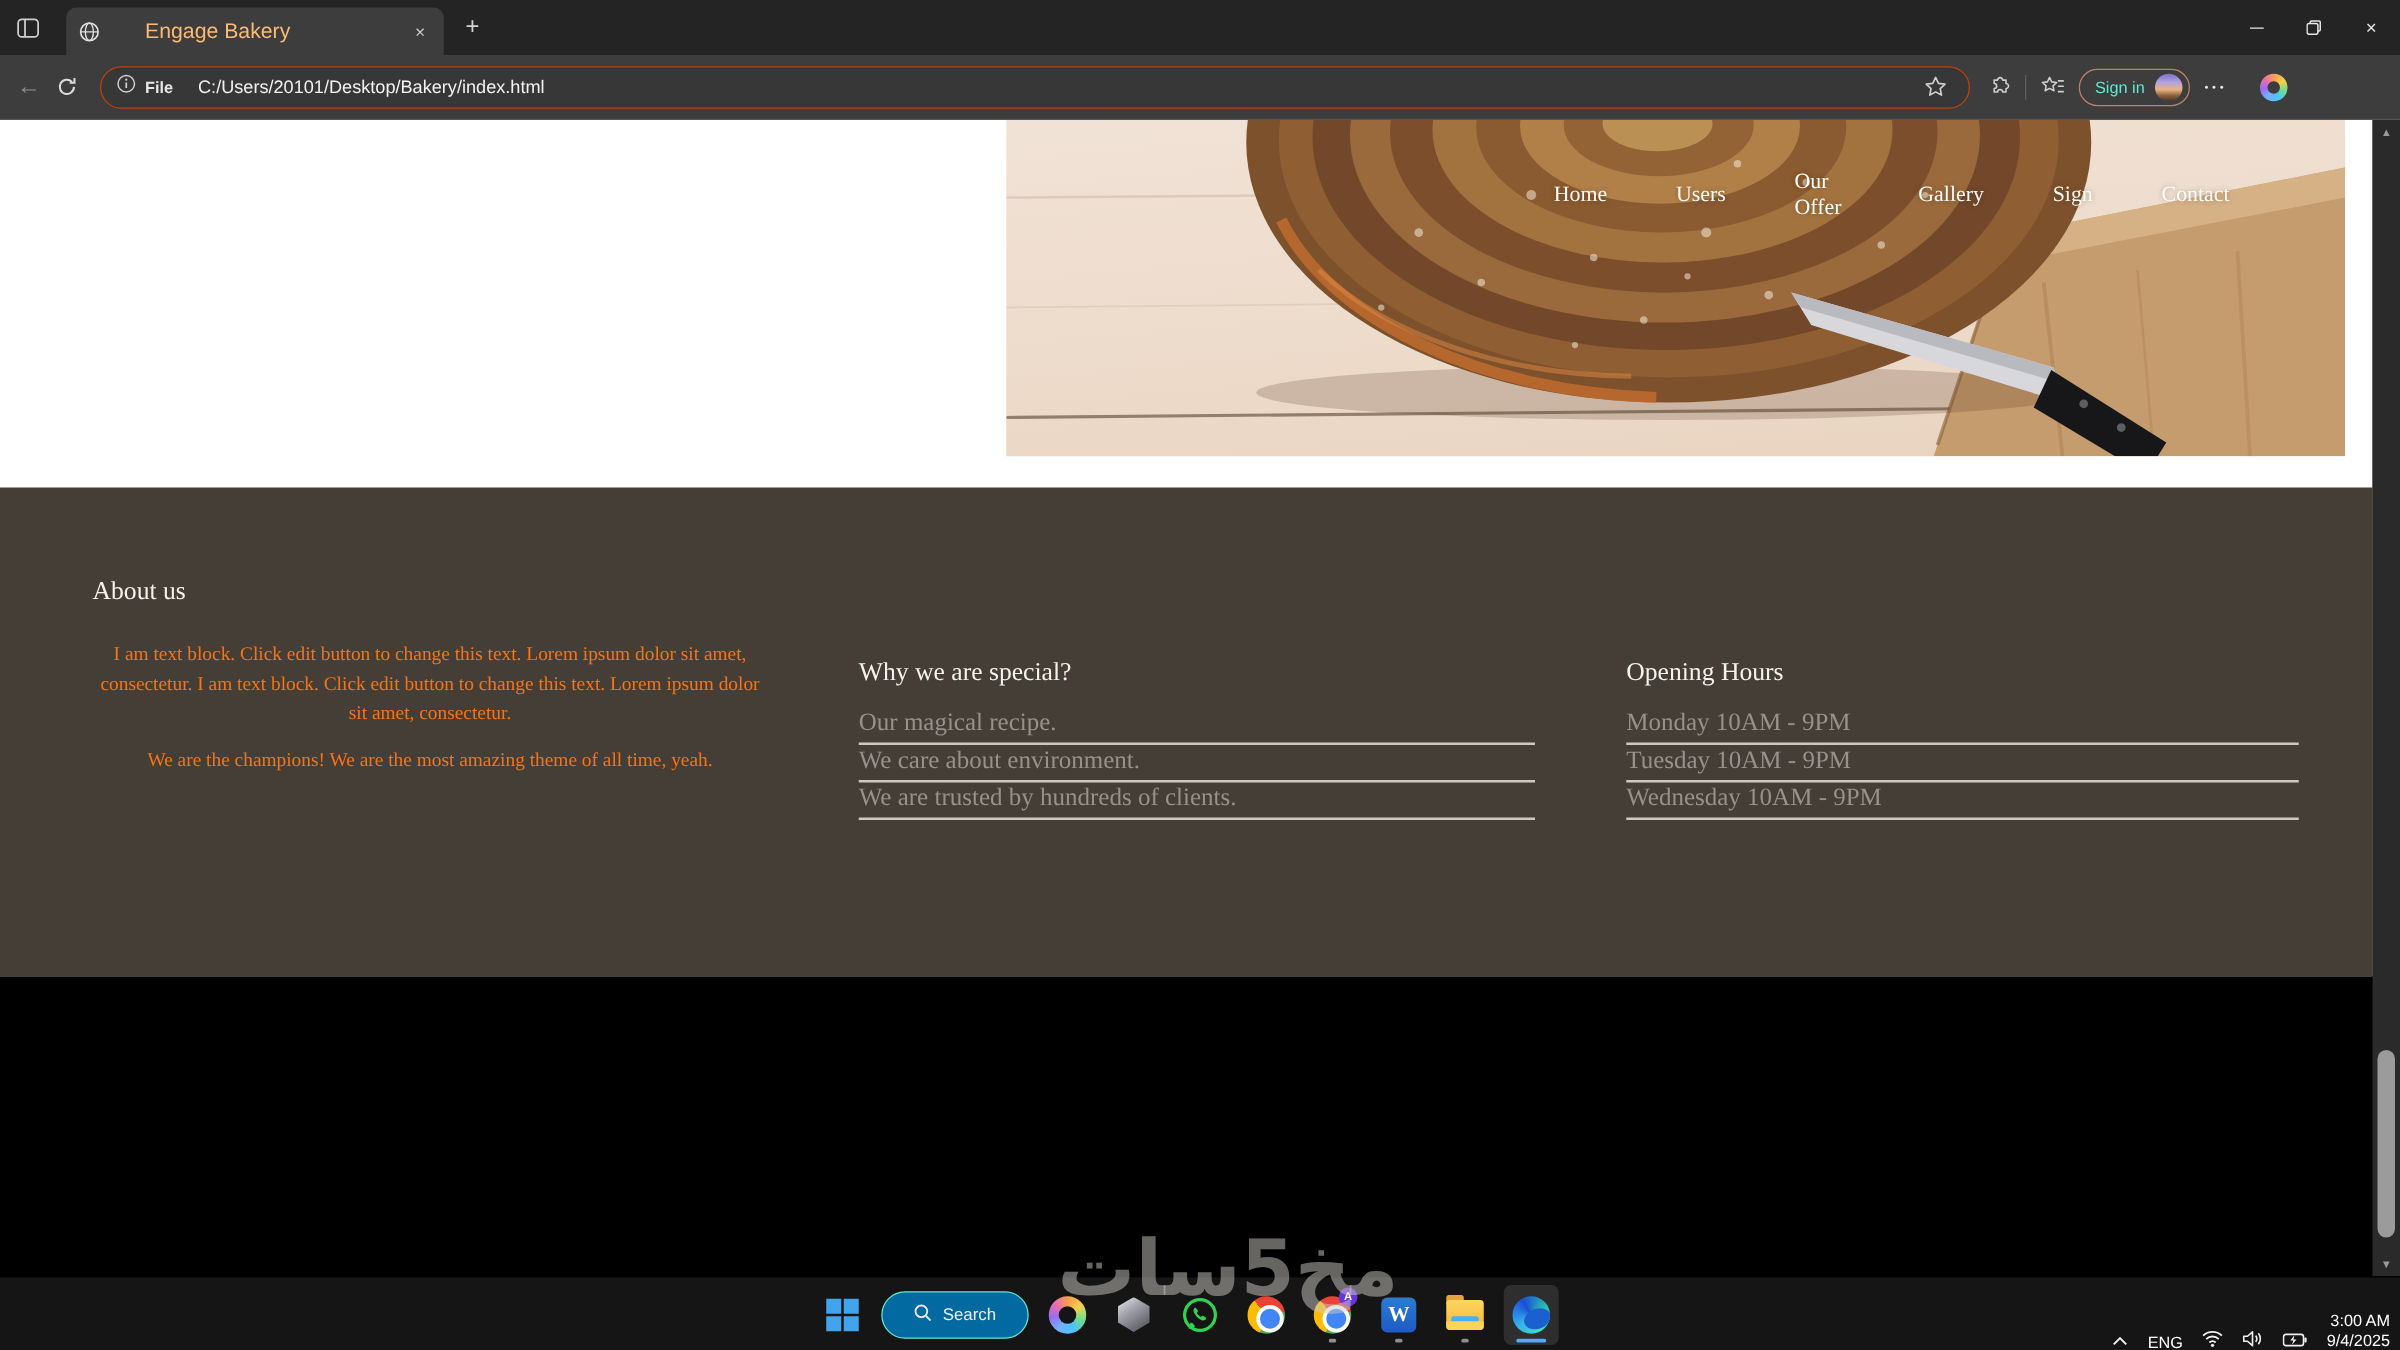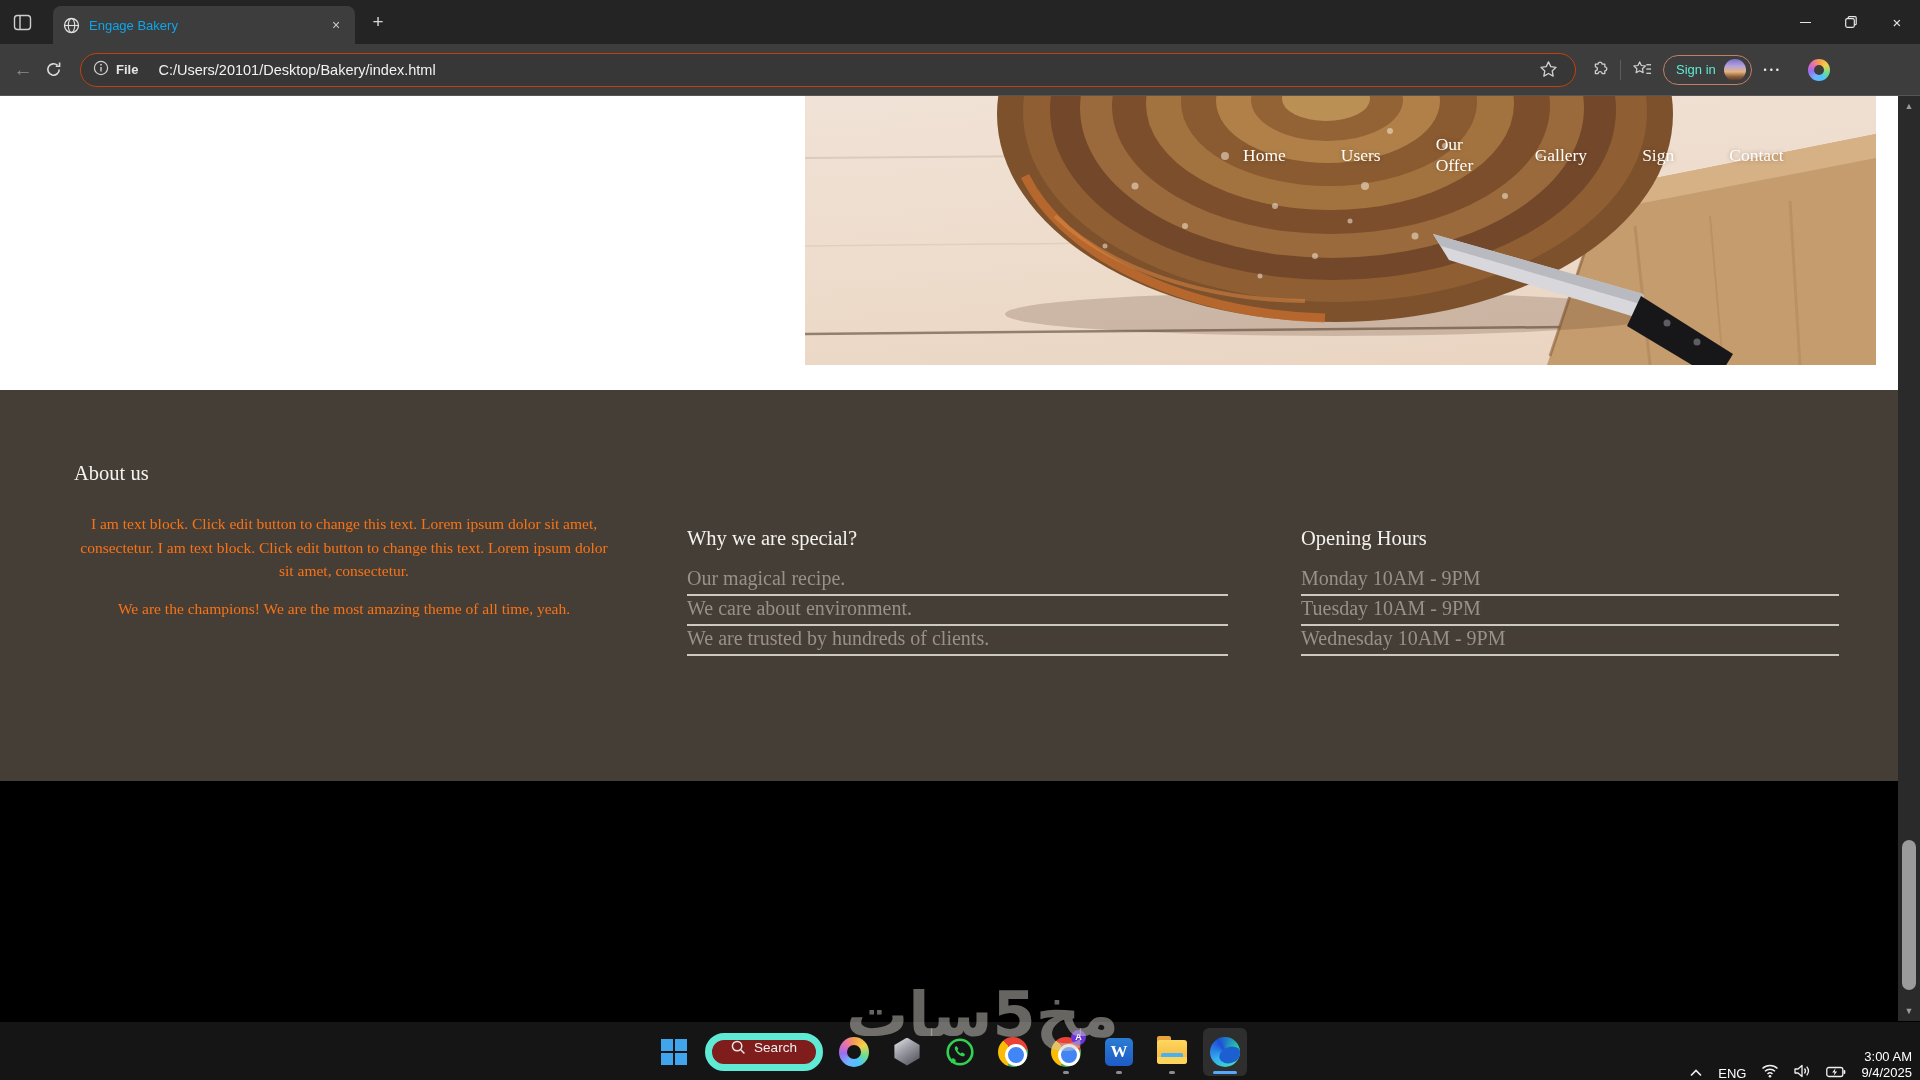--- a/index.html
+++ b/index.html
@@ -5,21 +5,21 @@
   * { box-sizing: border-box; margin: 0; padding: 0; }
   html,body { width:1920px; height:1080px; overflow:hidden; }
   body { position:relative; background:#000; font-family:"Liberation Sans", sans-serif; }
 
   
   .titlebar { position:absolute; top:0; left:0; width:1920px; height:44px; background:#242424; }
   .tab-actions { position:absolute; left:13px; top:13px; width:19px; height:19px; }
   .tab { position:absolute; left:53px; top:6px; width:302px; height:38px; background:#3d3d3d;
          border-radius:8px 8px 0 0; display:flex; align-items:center; padding:0 10px; }
   .tab-favicon { width:17px; height:17px; margin-right:9px; flex:none; }
-  .tab-title { flex:1; font-size:13px; color:#0ea5e9; white-space:nowrap; overflow:hidden; }
+  .tab-title { flex:1; font-size:17px; color:#fdba74; white-space:nowrap; overflow:hidden;margin-left:27px; }
   .tab-close { width:18px; height:18px; color:#c9c9c9; font-size:14px; line-height:18px; text-align:center; cursor:pointer; }
   .newtab { position:absolute; left:366px; top:11px; width:24px; height:24px; color:#d5d5d5;
             font-size:19px; line-height:22px; text-align:center; }
   .win-controls { position:absolute; right:0; top:0; height:44px; display:flex; }
   .win-btn { width:46px; height:44px; display:flex; align-items:center; justify-content:center; color:#e6e6e6; }
   .win-min i { display:block; width:11px; border-top:1.4px solid #e6e6e6; }
   .win-close { font-size:15px; }
 
   .toolbar { position:absolute; top:44px; left:0; width:1920px; height:52px; background:#3d3d3d;
              border-bottom:1px solid #555; display:flex; align-items:center; }
@@ -75,22 +75,22 @@
              border-top:1px solid #000; z-index:10; }
   .tb-center { position:absolute; left:652px; top:0; height:59px; display:flex; align-items:center; gap:9px; }
   .slot { width:44px; height:48px; display:flex; align-items:center; justify-content:center; position:relative; }
   .run-dot { position:absolute; bottom:2px; left:50%; transform:translateX(-50%); width:6px; height:3px;
              border-radius:2px; background:#8d8d8d; }
   .slot-active { background:#2e2e2e; border-radius:6px; }
   .active-bar { position:absolute; bottom:2px; left:50%; transform:translateX(-50%); width:24px; height:3px;
                 border-radius:2px; background:#55aaff; }
   .start { display:grid; grid-template-columns:12px 12px; grid-template-rows:12px 12px; gap:2px; }
   .start i { background:#41a5ee; }
-  .search-pill { height:38px; width:118px; background:#7f1d1d; border:7px solid #5eead4; border-radius:19px;
-                 display:flex; align-items:flex-start; justify-content:center; gap:8px; color:#f0f0f0; font-size:13.5px; }
+  .search-pill { height:38px; width:118px; background:#0369a1; border:1px solid #5eead4; border-radius:19px;
+                 display:flex; align-items:center; justify-content:center; gap:8px; color:#f0f0f0; font-size:13.5px; }
   .ic-copilot-task { width:30px; height:30px; border-radius:50%; position:relative;
              background:conic-gradient(from 210deg,#6fb4ff,#9a6df0,#ea6fae,#f6a04d,#f3d14b,#6fde8d,#4cc2ff,#6fb4ff); }
   .ic-copilot-task::after { content:""; position:absolute; left:8px; top:8px; width:14px; height:14px; border-radius:50%; background:#151515; }
   .ic-gem { width:28px; height:28px; background:linear-gradient(145deg,#ececf0 0%,#9fa0a8 40%,#45464c 100%);
             clip-path:polygon(50% 0%,95% 27%,95% 73%,50% 100%,5% 73%,5% 27%); }
   .ic-chrome { width:30px; height:30px; border-radius:50%; position:relative;
                background:conic-gradient(from -40deg,#ea4335 0 120deg,#4caf50 0 240deg,#fbbc05 0 360deg); }
   .ic-chrome::after { content:""; position:absolute; left:7px; top:7px; width:16px; height:16px; border-radius:50%;
                       background:#4285f4; border:3px solid #fff; }
   .badge-a { position:absolute; top:2px; right:2px; width:15px; height:15px; border-radius:50%; background:#6a35d8;

